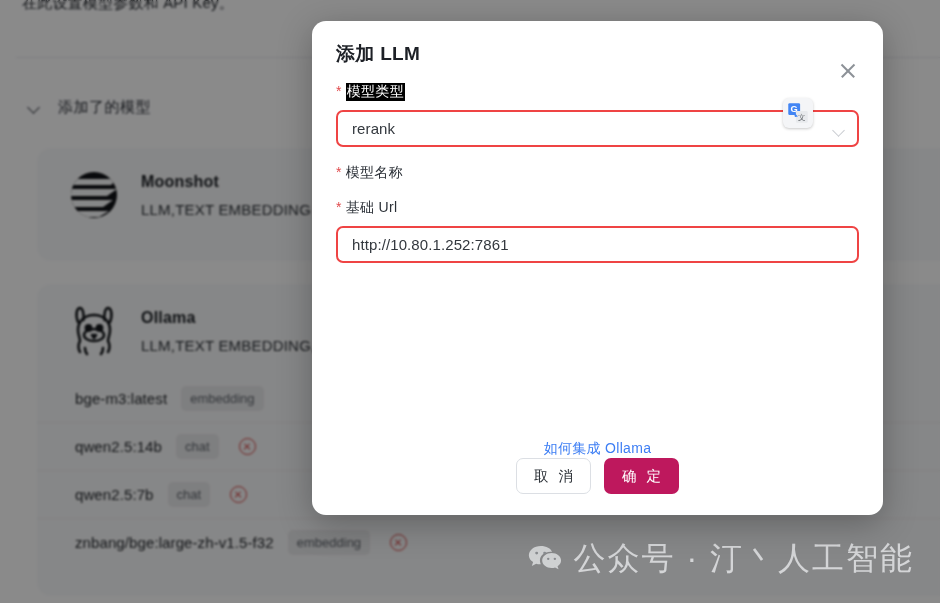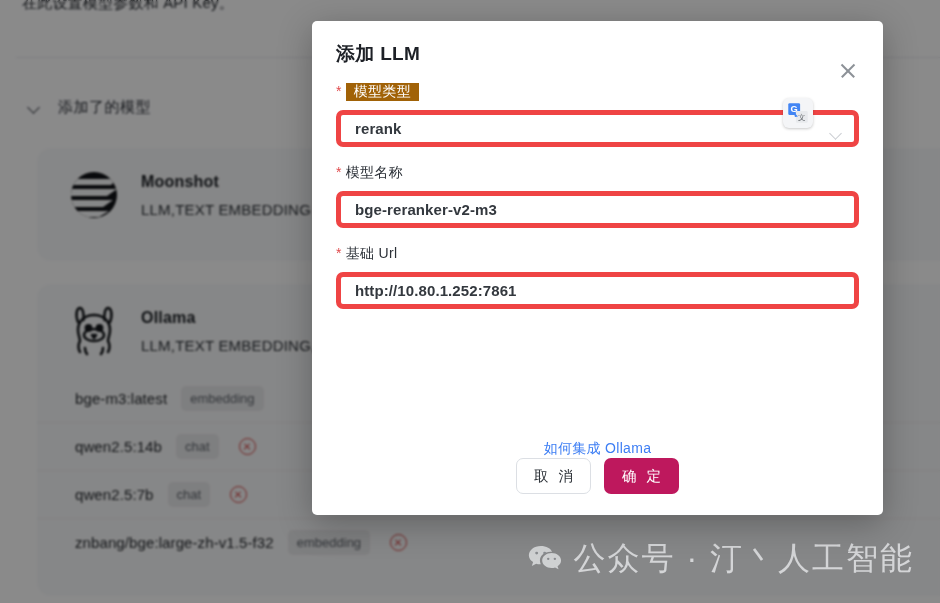--- a/index.html
+++ b/index.html
@@ -175,21 +175,21 @@
   }
 
   
   #modal {
     position: absolute;
     left: 312px;
     top: 21px;
     width: 571px;
     height: 494px;
     background: #ffffff;
-    border-radius: 5px;
+    border-radius: 14px;
     box-shadow: 0 8px 34px rgba(0,0,0,.28);
     padding: 22px 24px 0 24px;
   }
 
   .modal-title {
     font-size: 19px;
     font-weight: bold;
     color: #1d2026;
     letter-spacing: .3px;
     line-height: 1.2;
@@ -217,36 +217,35 @@
     font-size: 14px;
     color: #2b3037;
     letter-spacing: .3px;
     display: flex;
     align-items: baseline;
     gap: 4px;
     margin-bottom: 9px;
   }
   .req-star { color: #e0494b; font-size: 14px; line-height: 1; }
   .lbl-text-selected {
-    background: #a16207;
+    background: #000000;
     color: #ffffff;
-    padding: 0 8px;
+    padding: 0 1px;
   }
 
   .ctl {
     position: relative;
     width: 523px;
     height: 37px;
-    border: 5px solid #ef4444;
+    border: 2px solid #ef4444;
     border-radius: 7px;
     background: #fff;
     display: flex;
     align-items: center;
     padding: 0 14px;
-    font-weight: bold;
   }
   .ctl .val {
     font-size: 15px;
     color: #33383e;
     letter-spacing: .1px;
   }
   .ctl .ph {
     font-size: 14.5px;
     color: #b9bcc1;
     letter-spacing: .2px;
@@ -453,23 +452,20 @@
         <text x="17.5" y="21.2" font-family="DejaVu Sans, sans-serif" font-size="9" fill="#5f6368" text-anchor="middle">文</text>
         <path d="M8 12 L13 17 L9.4 17.6 Z" fill="#4285f4"></path>
       </svg>
     </div>
 
     <div class="field">
       <div class="field-label">
         <span class="req-star">*</span>
         <span>模型名称</span>
       </div>
-      <div class="ctl">
-        <span class="val">bge-reranker-v2-m3</span>
-      </div>
     </div>
 
     <div class="field">
       <div class="field-label">
         <span class="req-star">*</span>
         <span>基础 Url</span>
       </div>
       <div class="ctl">
         <span class="val">http://10.80.1.252:7861</span>
       </div>

